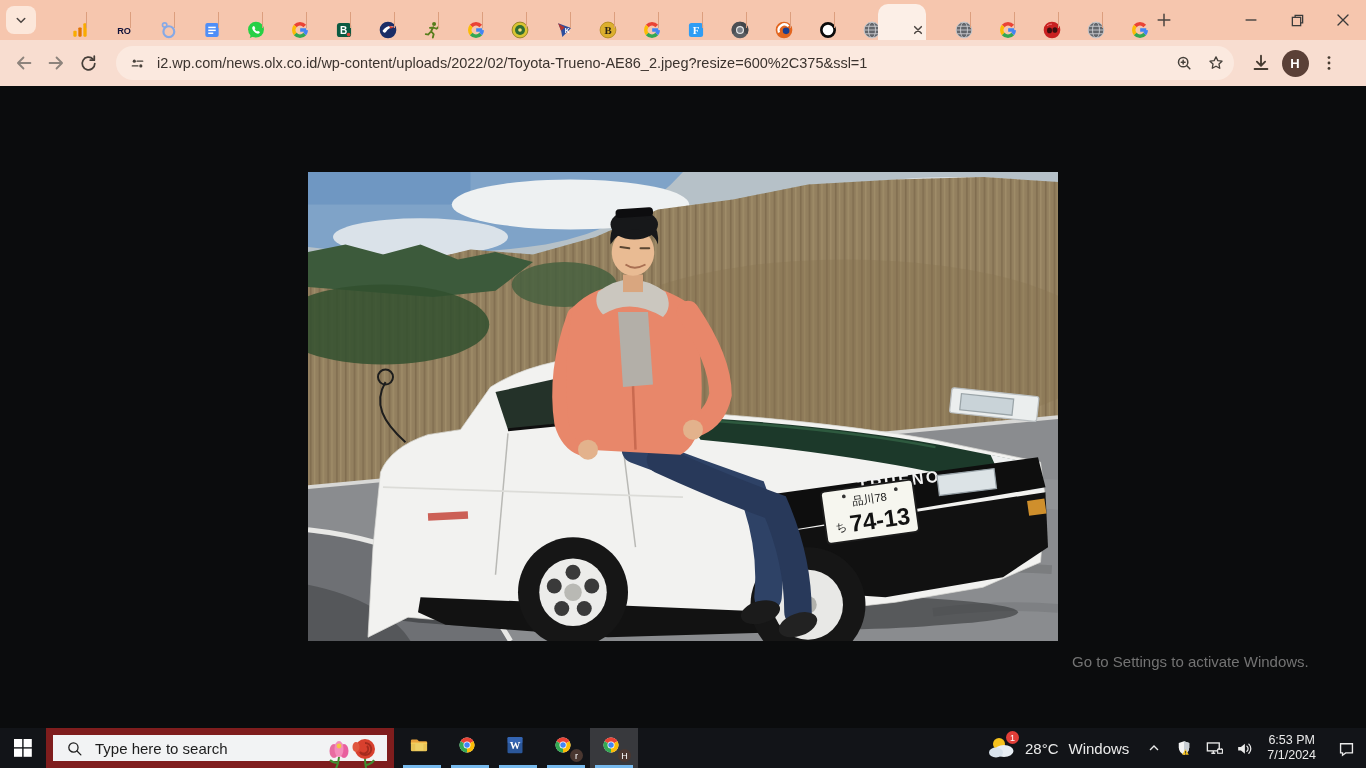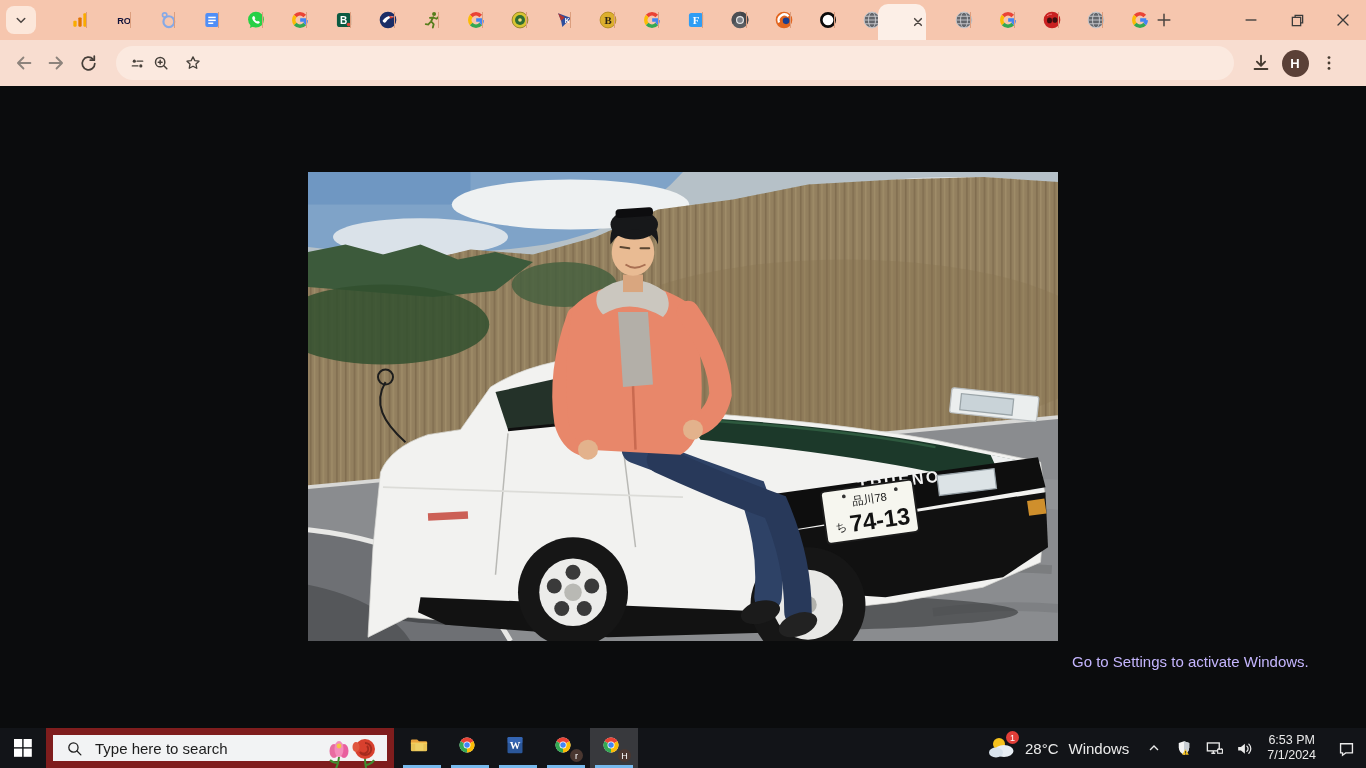--- a/index.html
+++ b/index.html
@@ -3,21 +3,21 @@
 <meta charset="utf-8">
 <style>
   * { box-sizing: border-box; margin: 0; padding: 0; }
   html,body { width:1366px; height:768px; overflow:hidden; font-family:"Liberation Sans", sans-serif; }
   .screen { position:relative; width:1366px; height:768px; background:#0b0c0d; }
 
   
   .tabstrip { position:absolute; left:0; top:0; width:1366px; height:40px; background:#f6c6ae; display:flex; align-items:center; }
   .tab-search-btn { width:30px; height:28px; margin-left:6px; border-radius:8px; background:#fcE7da; display:flex; align-items:center; justify-content:center; flex:0 0 auto; }
   .tabs { display:flex; height:40px; align-items:flex-end; margin-left:6px; }
-  .tab { position:relative; width:44px; height:40px; display:flex; align-items:center; justify-content:center;padding-left:32px; }
+  .tab { position:relative; width:44px; height:40px; display:flex; align-items:flex-end; justify-content:center;padding-left:32px; }
   .tab.sep::before { content:''; position:absolute; left:0; top:12px; width:1px; height:16px; background:#dc9e7e; }
   .fav { width:20px; height:20px; display:block; }
   .fav svg { width:20px; height:20px; display:block; }
   .active-tab { width:48px; background:#fcefe7; border-radius:10px 10px 0 0; height:36px; }
   .newtab-btn { width:28px; height:28px; margin-left:4px; border-radius:6px; display:flex; align-items:center; justify-content:center; }
   .win-controls { margin-left:auto; display:flex; height:40px; }
   .win-btn { width:46px; height:40px; display:flex; align-items:center; justify-content:center; }
 
   
   .toolbar { position:absolute; left:0; top:40px; width:1366px; height:46px; background:#f8ddd0; display:flex; align-items:center; }
@@ -30,21 +30,21 @@
   .tool-right { display:flex; align-items:center; margin-left:10px; }
   .avatar { width:27px; height:27px; border-radius:50%; background:#5b4037; color:#fff; font-size:13px; font-weight:bold; display:flex; align-items:center; justify-content:center; }
   .tool-ic { width:34px; height:34px; display:flex; align-items:center; justify-content:center; }
 
   
   .content { position:absolute; left:0; top:86px; width:1366px; height:642px; background:#0b0c0d; }
   .photo { position:absolute; left:308px; top:86px; width:750px; height:469px; }
   .photo svg { width:750px; height:469px; display:block; }
   .watermark { position:absolute; left:1072px; top:562px; color:#7e7e7e; }
   .wm-title { font-size:23px; font-weight:400; color:#828282; }
-  .wm-sub { font-size:15px; color:#c4b5fd; margin-top:5px; }
+  .wm-sub { font-size:15px; color:#737373; margin-top:5px; }
 
   
   .taskbar { position:absolute; left:0; top:728px; width:1366px; height:40px; background:#121418; display:flex; align-items:center; color:#eaeaea; }
   .start-btn { width:46px; height:40px; display:flex; align-items:center; justify-content:center; flex:0 0 auto; }
   .searchbox { position:relative; width:348px; height:40px; background:#f2f3f4; border:7px solid #7f1d1d; display:flex; align-items:center; flex:0 0 auto; }
   .searchbox .mag { margin-left:13px; }
   .search-text { margin-left:12px; font-size:15px; color:#1d1d1d; }
   .flowers { position:absolute; right:6px; top:2px; }
   .tb-apps { display:flex; height:40px; margin-left:4px; }
   .app-cell { position:relative; width:48px; height:40px; display:flex; align-items:center; justify-content:center; }
@@ -345,20 +345,21 @@
           <path d="M18.6 3.6v4.6H14" fill="none" stroke="#453e38" stroke-width="2" stroke-linecap="round" stroke-linejoin="round"></path>
         </svg>
     </div>
     <div class="urlbar">
       <svg class="tune" width="19" height="19" viewBox="0 0 24 24">
           <circle cx="8" cy="9" r="2" fill="#46403a"></circle>
           <path d="M11.5 9H18.5" stroke="#46403a" stroke-width="1.8" stroke-linecap="round"></path>
           <path d="M5.5 15h7" stroke="#46403a" stroke-width="1.8" stroke-linecap="round"></path>
           <circle cx="16.2" cy="15" r="2" fill="#46403a"></circle>
         </svg>
+      <span class="url-text">i2.wp.com/news.olx.co.id/wp-content/uploads/2022/02/Toyota-Trueno-AE86_2.jpeg?resize=600%2C375&amp;ssl=1</span>
       <div class="pill-ic">
         <svg width="20" height="20" viewBox="0 0 24 24">
             <circle cx="11" cy="11" r="5.6" fill="none" stroke="#46403a" stroke-width="1.8"></circle>
             <path d="M15.4 15.4L19 19M11 8.7v4.6M8.7 11h4.6" stroke="#46403a" stroke-width="1.8" stroke-linecap="round"></path>
           </svg>
       </div>
       <div class="pill-ic">
         <svg width="20" height="20" viewBox="0 0 24 24">
             <path d="M12 4.6l2.2 4.5 5 .7-3.6 3.5.9 5-4.5-2.4-4.5 2.4.9-5L4.8 9.8l5-.7z" fill="none" stroke="#46403a" stroke-width="1.6" stroke-linejoin="round"></path>
           </svg>

